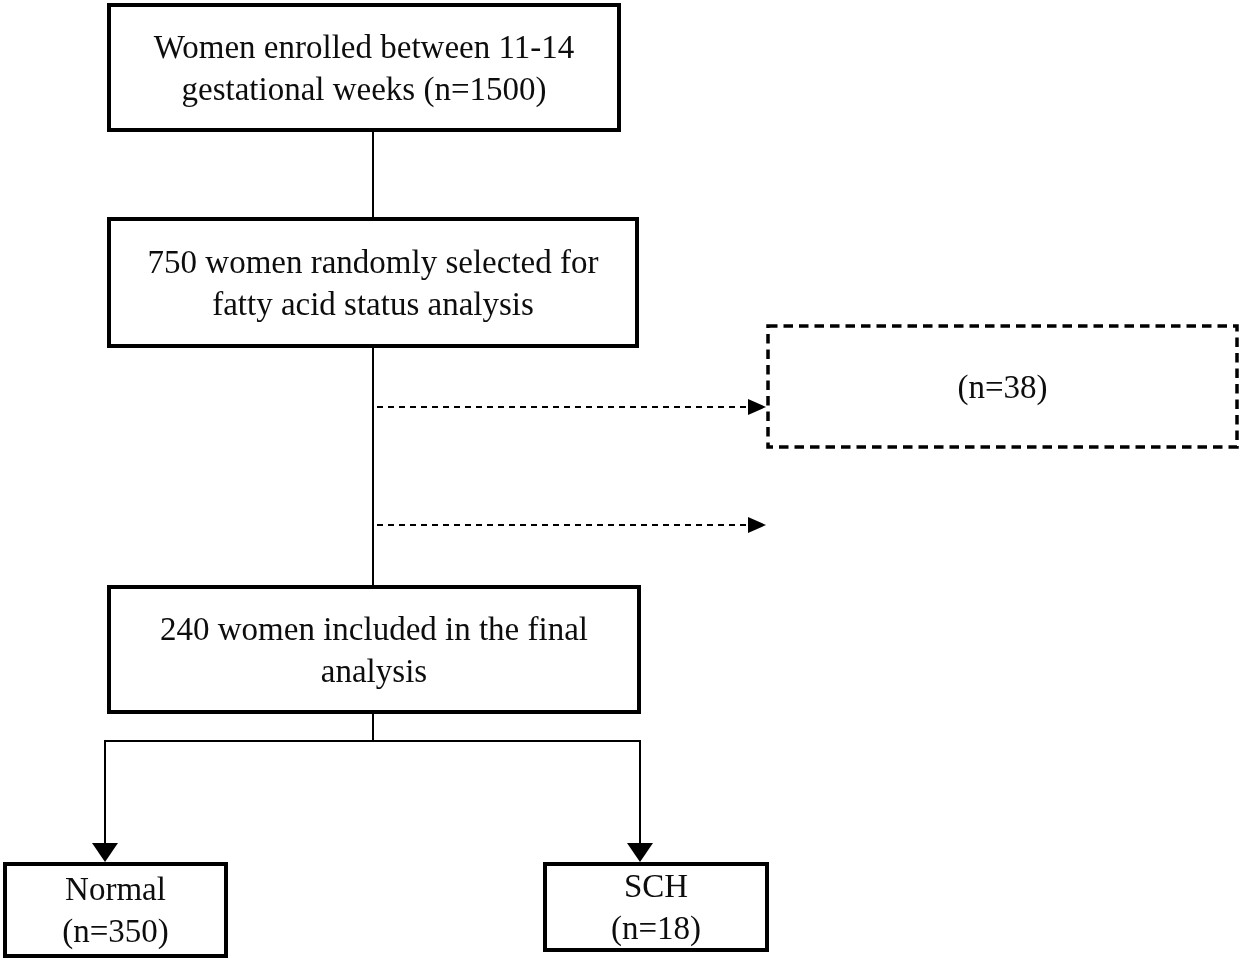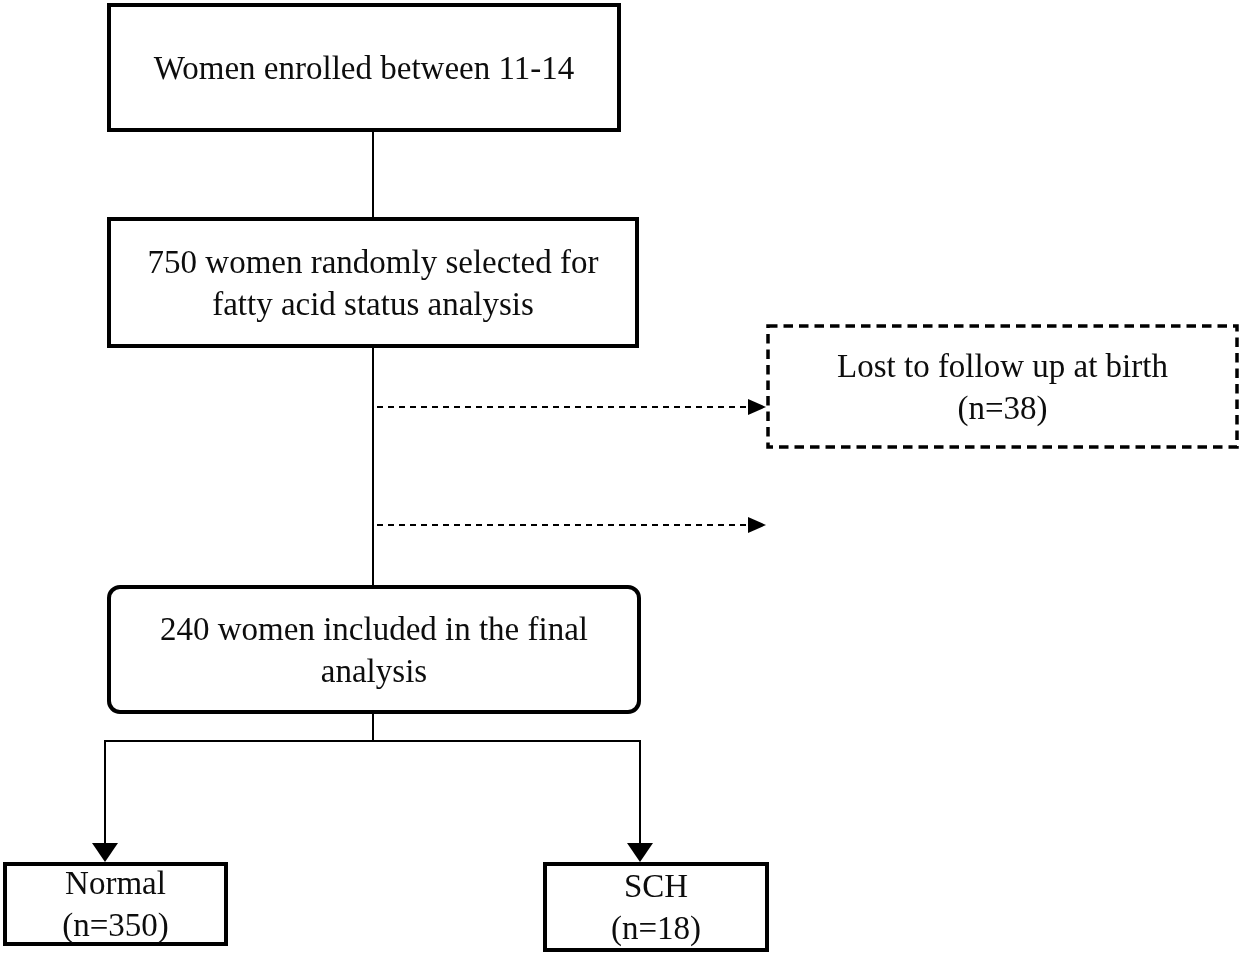--- a/index.html
+++ b/index.html
@@ -48,59 +48,59 @@
     border-top: 19px solid var(--ink);
   }
 </style>
 </head>
 <body>
 
 <div class="canvas" style="background: rgb(255, 255, 255); --ink: #000000;">
 
   <div class="box solid" style="left:107px; top:3px; width:514px; height:129px;">
     <div class="txt">Women enrolled between 11-14</div>
+    <div class="txt">gestational weeks (n=1500)</div>
   </div>
 
   <div class="conn" style="left:372px; top:131px; width:2px; height:87px;"></div>
 
   <div class="box solid" style="left:107px; top:217px; width:532px; height:131px;">
     <div class="txt">750 women randomly selected for</div>
     <div class="txt">fatty acid status analysis</div>
   </div>
 
   <div class="conn" style="left:372px; top:347px; width:2px; height:239px;"></div>
 
   <div class="dashline" style="left:377px; top:406px; width:371px;"></div>
   <div class="tri-right" style="left:748px; top:399px;"></div>
 
   <div class="box dashedbox" style="left:766px; top:324px; width:473px; height:125px;">
     <svg class="dash-svg" width="473" height="125">
       <rect x="2" y="2" width="469" height="121" fill="none" stroke="#000000" stroke-width="3.5" stroke-dasharray="9.5 6"></rect>
     </svg>
-    <div class="txt">Lost to follow up at birth</div>
     <div class="txt">(n=38)</div>
   </div>
 
   <div class="dashline" style="left:377px; top:524px; width:371px;"></div>
   <div class="tri-right" style="left:748px; top:517px;"></div>
 
 
-  <div class="box solid" style="left:107px; top:585px; width:534px; height:129px;border-radius:13px;">
+  <div class="box solid" style="left:107px; top:585px; width:534px; height:129px;">
     <div class="txt">240 women included in the final</div>
     <div class="txt">analysis</div>
   </div>
 
   <div class="conn" style="left:372px; top:713px; width:2px; height:29px;"></div>
   <div class="conn" style="left:104px; top:740px; width:537px; height:2px;"></div>
   <div class="conn" style="left:104px; top:741px; width:2px; height:103px;"></div>
   <div class="conn" style="left:639px; top:741px; width:2px; height:103px;"></div>
   <div class="tri-down" style="left:92px; top:843px;"></div>
   <div class="tri-down" style="left:627px; top:843px;"></div>
 
-  <div class="box solid" style="left:3px; top:862px; width:225px; height:84px;align-items:center;">
+  <div class="box solid" style="left:3px; top:862px; width:225px; height:96px;align-items:center;">
     <div class="txt">Normal</div>
     <div class="txt">(n=350)</div>
   </div>
 
   <div class="box solid" style="left:543px; top:862px; width:226px; height:90px;">
     <div class="txt">SCH</div>
     <div class="txt">(n=18)</div>
   </div>
 
 </div>

